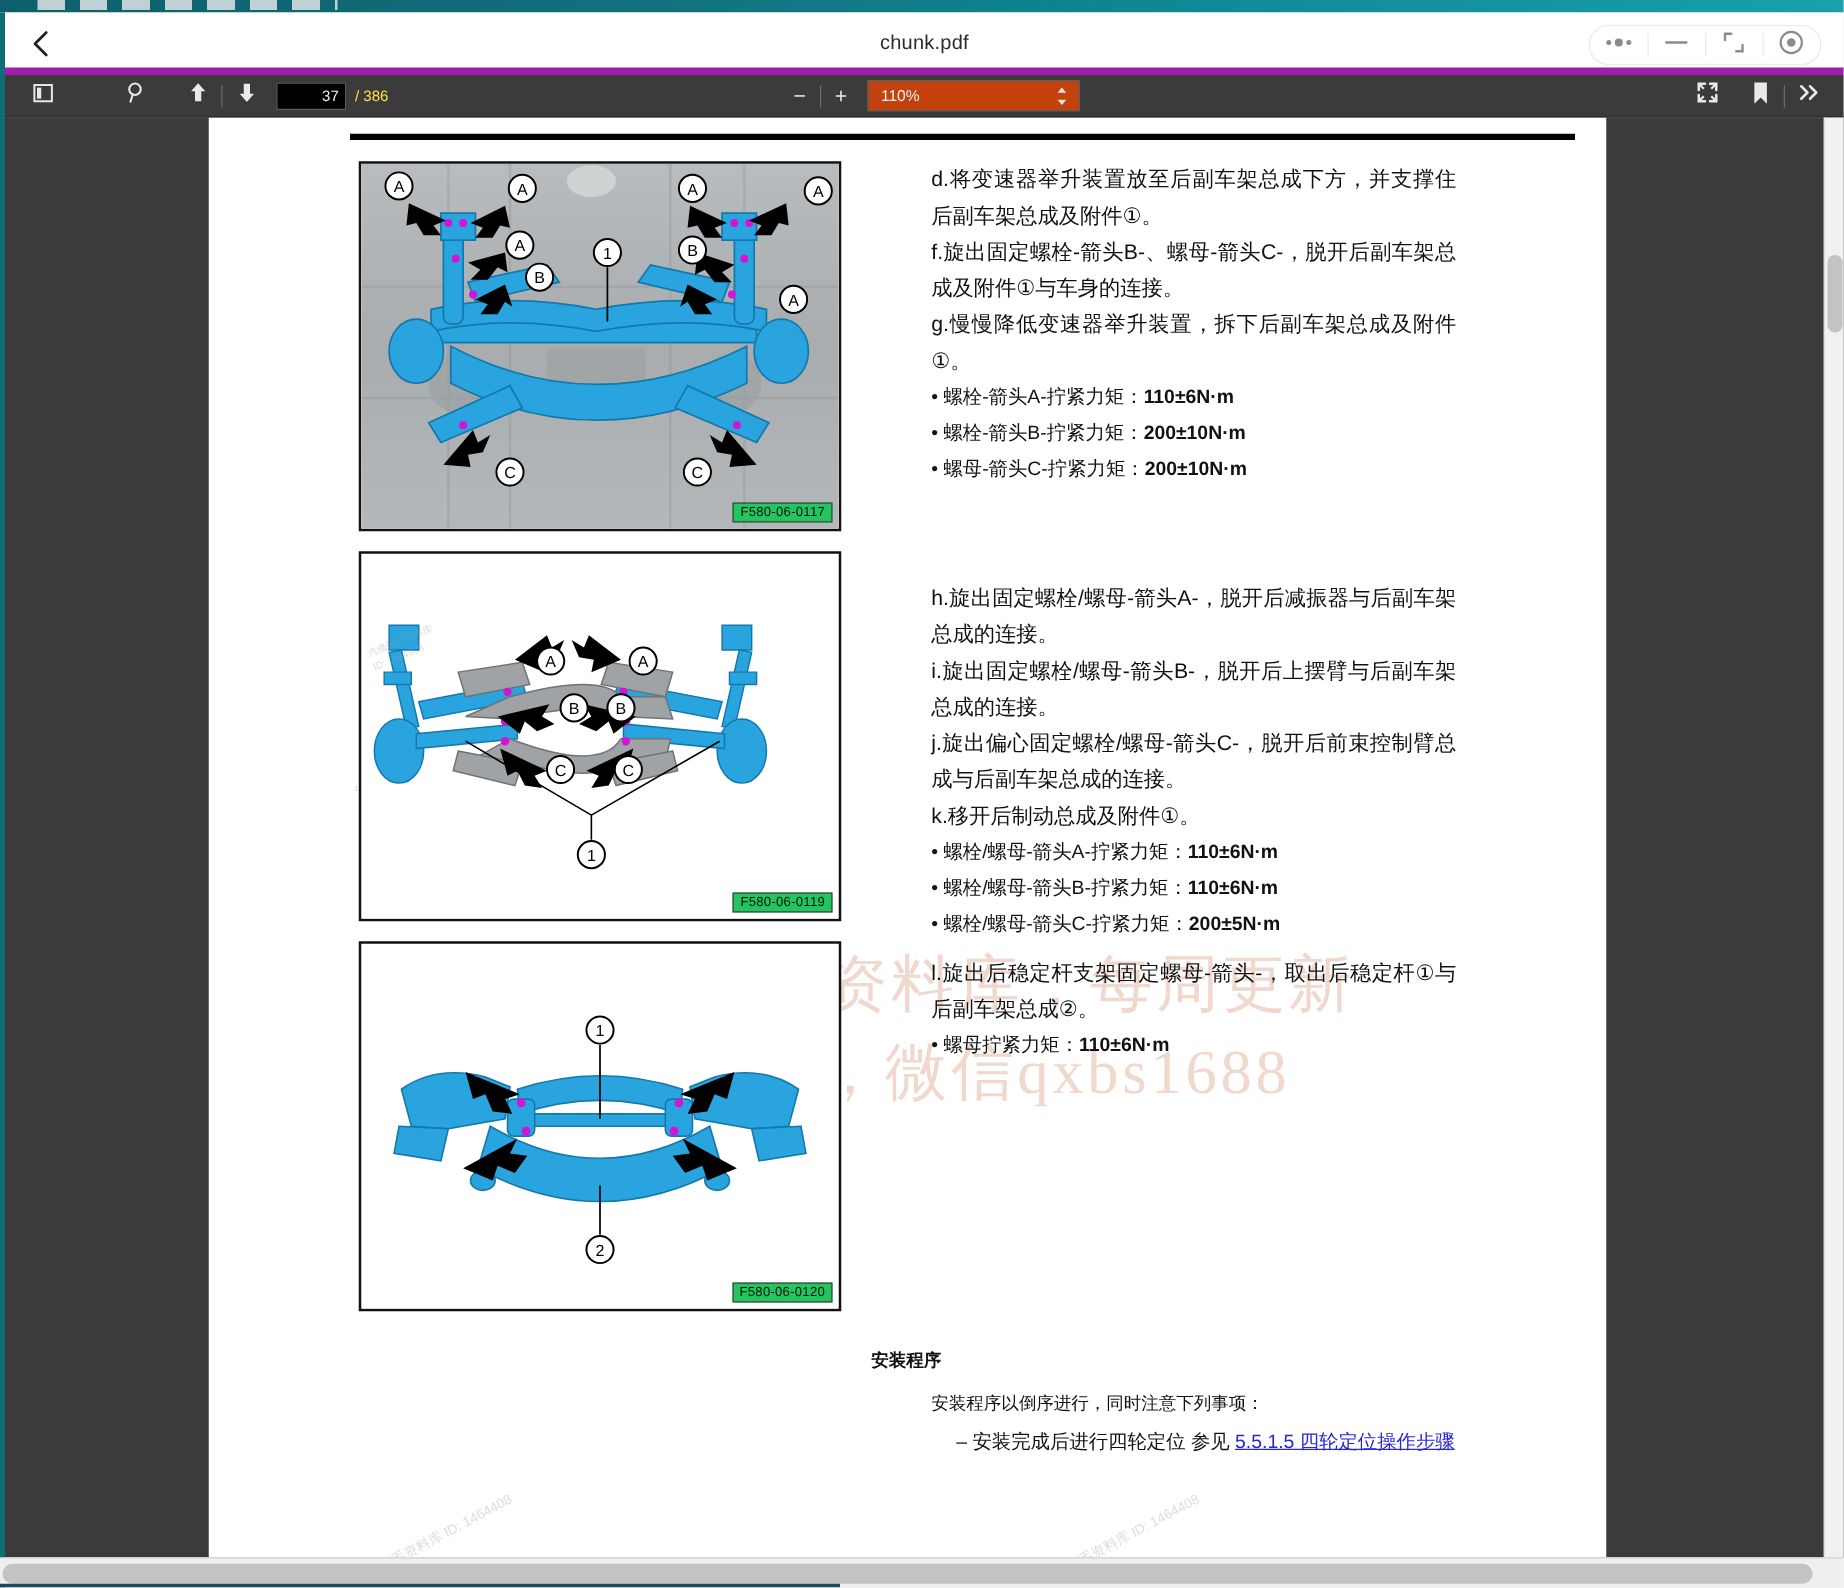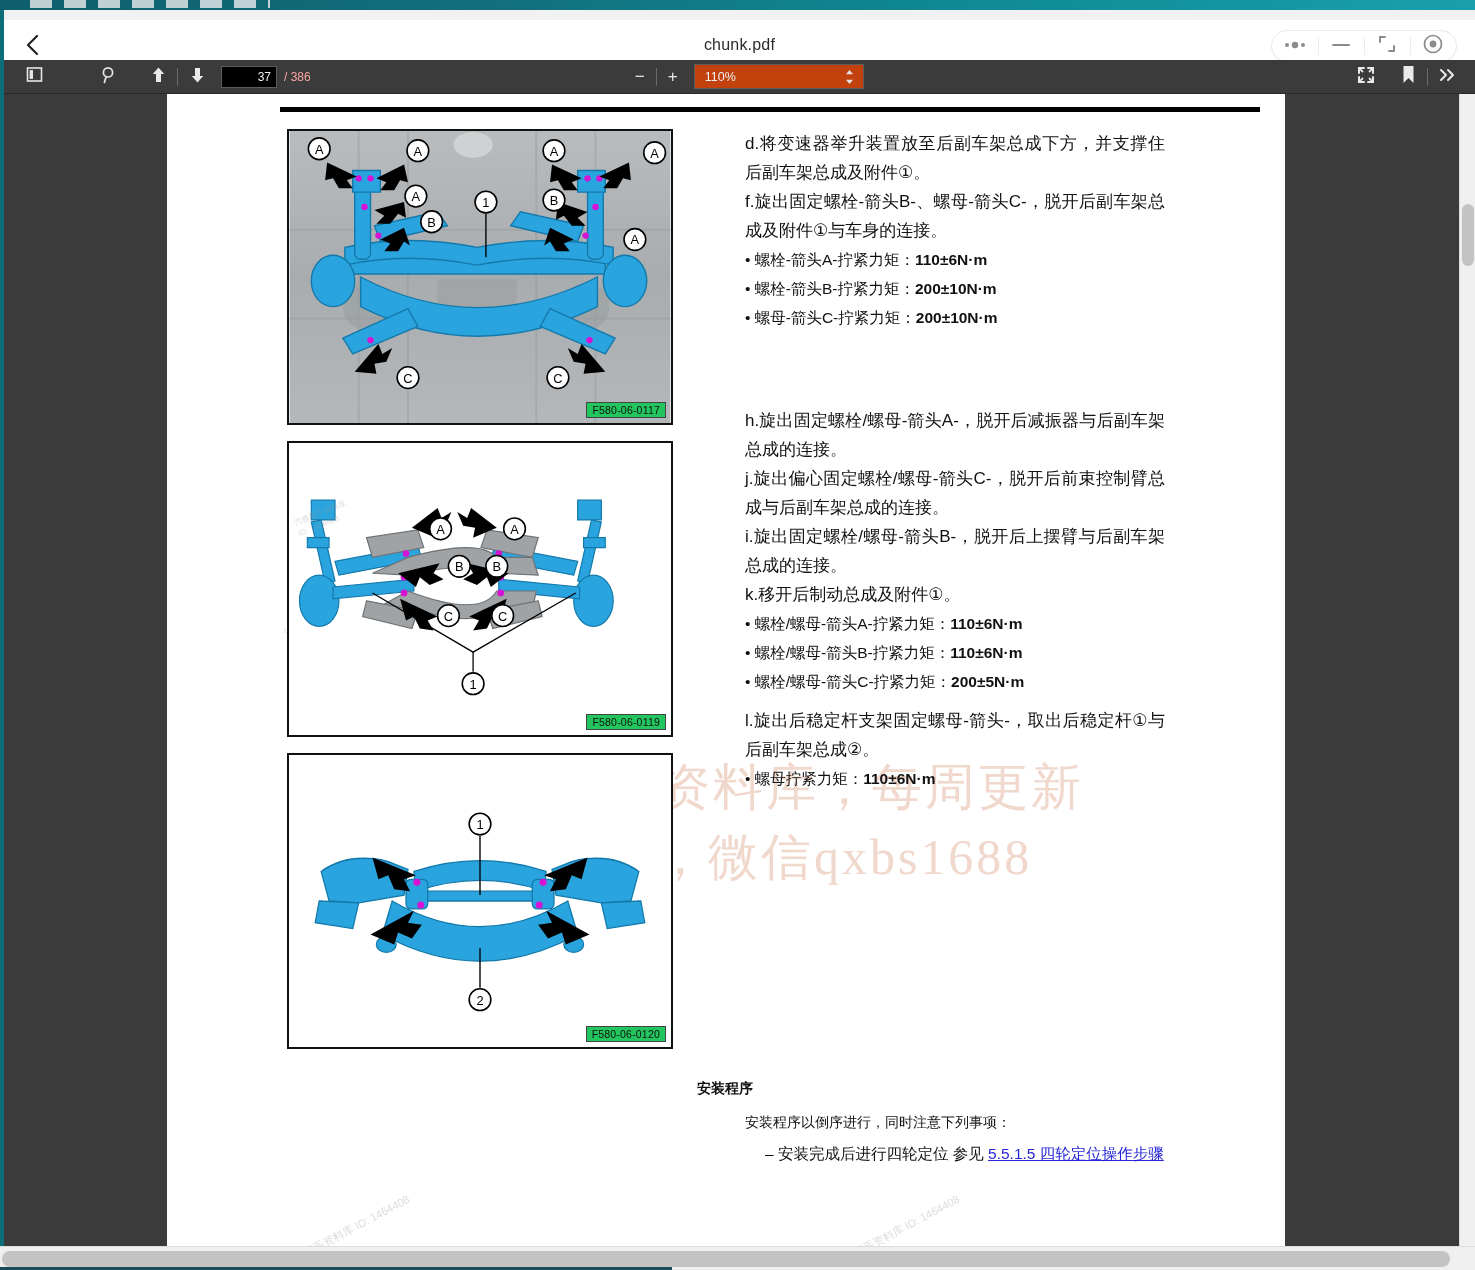--- a/index.html
+++ b/index.html
@@ -18,22 +18,22 @@
   }
   .desktop-strip .fakeicons {
     position:absolute; left:30px; top:0px; width:240px; height:8px;
     background: repeating-linear-gradient(90deg,#dfe4e6 0 22px, transparent 22px 34px);
     opacity:.85;
   }
   .desktop-edge-l { position:absolute; left:0; top:10px; width:4px; height:1260px; background:#0e6d78; }
 
   
   .titlebar {
-    position: absolute; left: 4px; top: 20px; width: 1471px; height: 50px;
-    background: #ffffff; border-bottom: 2px solid #a21caf;
+    position: absolute; left: 4px; top: 10px; width: 1471px; height: 50px;
+    background: #ffffff; border-bottom: 6px solid #a21caf;
   }
   .back-btn {
     position: absolute; left: 12px; top: 8px; width: 34px; height: 34px;
     display: flex; align-items: center; justify-content: center; cursor: pointer;
   }
   .back-btn svg { display:block; }
   .win-title {
     position: absolute; left: 0; top: 0; width: 100%; height: 50px;
     display: flex; align-items: center; justify-content: center;
     font-size: 16px; color: #2b2b2b; letter-spacing: .2px;
@@ -61,21 +61,21 @@
   .tb-icon {
     width: 32px; height: 26px; display:flex; align-items:center; justify-content:center;
     cursor: pointer; color: #e6e6e6;
   }
   .tb-sep { width: 1px; height: 18px; background: #6a6a6a; margin: 0 3px; }
   .pg-input {
     width: 56px; height: 22px; background: #000000; border: 1px solid #5d5d5d;
     color: #f0f0f0; font-size: 12px; text-align: right; padding-right: 5px;
     font-family: "Liberation Sans", sans-serif;
   }
-  .pg-total { color: #fca5a5; font-size: 12px; margin-left: 7px; }
+  .pg-total { color: #fde047; font-size: 12px; margin-left: 7px; }
   .zoom-wrap { display: flex; align-items: center; }
   .zbtn {
     width: 26px; height: 24px; color: #e8e8e8; font-size: 17px; line-height: 22px;
     display: flex; align-items: center; justify-content: center; cursor: pointer;
   }
   .zoom-select {
     position: relative; width: 170px; height: 25px; background: #c2410c;
     border: 1px solid #5d5d5d; margin-left: 8px; display: flex; align-items: center;
     padding-left: 10px; color: #efefef; font-size: 12.5px; cursor: pointer;
   }
@@ -547,31 +547,32 @@
             </svg>
             <div class="fig-caption">F580-06-0120</div>
           </div>
         </div>
 
         <div class="col-right">
 
           <div>
             <p class="para">d.将变速器举升装置放至后副车架总成下方，并支撑住后副车架总成及附件①。</p>
             <p class="para">f.旋出固定螺栓-箭头B-、螺母-箭头C-，脱开后副车架总成及附件①与车身的连接。</p>
+            <p class="para">g.慢慢降低变速器举升装置，拆下后副车架总成及附件①。</p>
             <p class="bullet">•&nbsp;<span>螺栓-箭头A-拧紧力矩：</span><b>110±6N·m</b></p>
             <p class="bullet">•&nbsp;<span>螺栓-箭头B-拧紧力矩：</span><b>200±10N·m</b></p>
             <p class="bullet">•&nbsp;<span>螺母-箭头C-拧紧力矩：</span><b>200±10N·m</b></p>
           </div>
 
           <div class="gap-block"></div>
 
           <div>
             <p class="para">h.旋出固定螺栓/螺母-箭头A-，脱开后减振器与后副车架总成的连接。</p>
+            <p class="para">i.旋出固定螺栓/螺母-箭头B-，脱开后上摆臂与后副车架总成的连接。</p>
             <p class="para">j.旋出偏心固定螺栓/螺母-箭头C-，脱开后前束控制臂总成与后副车架总成的连接。</p>
-            <p class="para">i.旋出固定螺栓/螺母-箭头B-，脱开后上摆臂与后副车架总成的连接。</p>
             <p class="para">k.移开后制动总成及附件①。</p>
             <p class="bullet">•&nbsp;<span>螺栓/螺母-箭头A-拧紧力矩：</span><b>110±6N·m</b></p>
             <p class="bullet">•&nbsp;<span>螺栓/螺母-箭头B-拧紧力矩：</span><b>110±6N·m</b></p>
             <p class="bullet">•&nbsp;<span>螺栓/螺母-箭头C-拧紧力矩：</span><b>200±5N·m</b></p>
           </div>
 
           <div class="gap-mid"></div>
 
           <div>
             <p class="para">l.旋出后稳定杆支架固定螺母-箭头-，取出后稳定杆①与后副车架总成②。</p>

